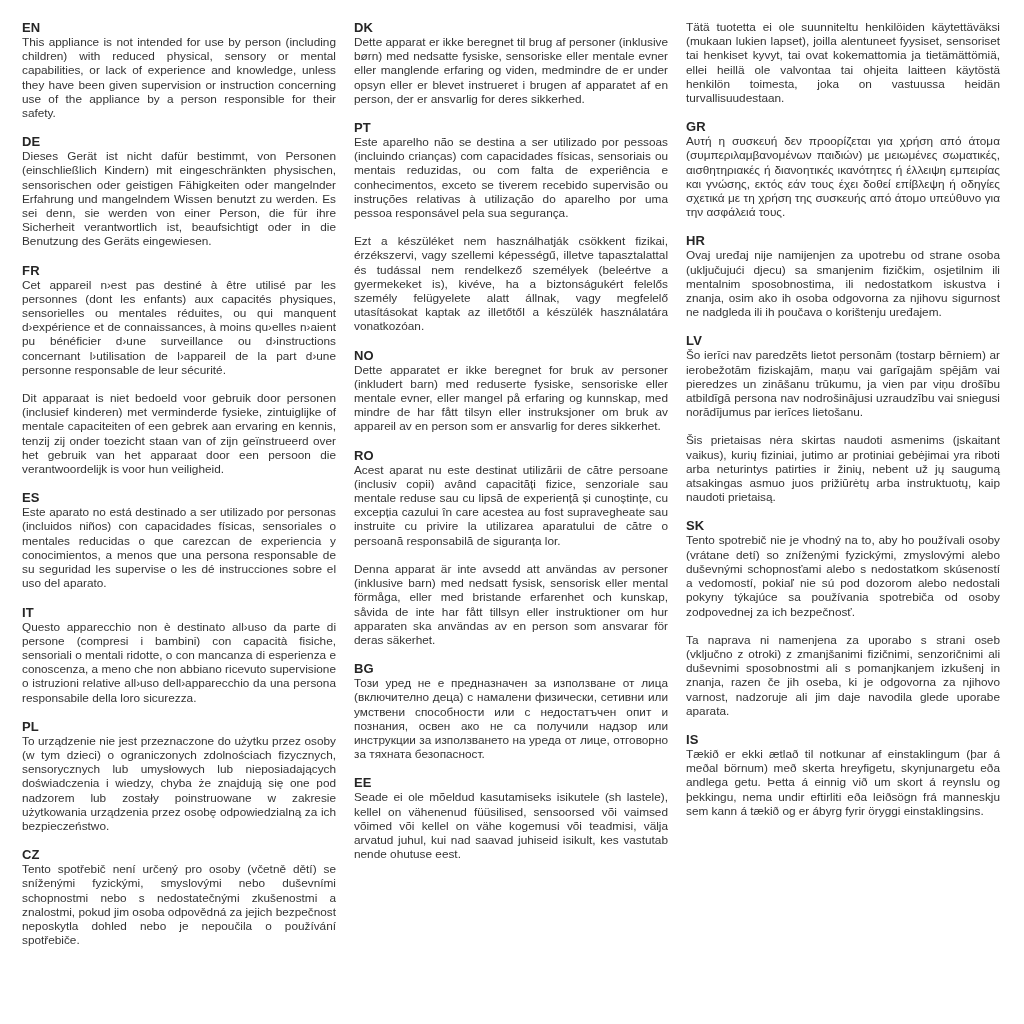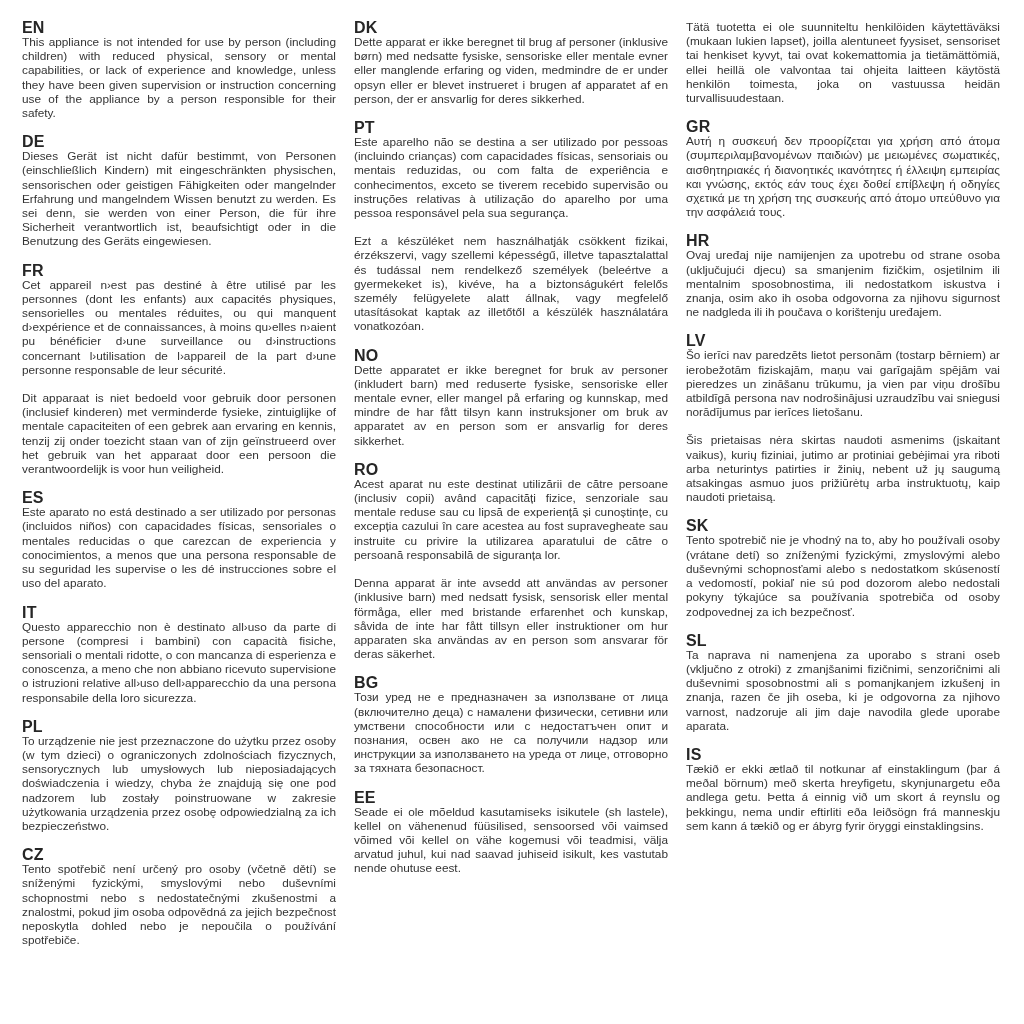--- a/index.html
+++ b/index.html
@@ -19,21 +19,21 @@
     padding: 20px 24px 0 22px;
     width: 1024px;
     height: 1024px;
   }
   .col {
     flex: 0 0 auto;
     width: 314px;
   }
   .block { margin-bottom: 14px; }
   .code {
-    font-size: 16px;
+    font-size: 13px;
     font-weight: 700;
     line-height: 15px;
     color: #262626;
     letter-spacing: 0.2px;
   }
   .text {
     font-size: 11.8px;
     line-height: 14.2px;
     text-align: justify;
     color: #333333;
@@ -85,21 +85,21 @@
     </section>
     <section class="block">
       <h2 class="code">PT</h2>
       <p class="text">Este aparelho não se destina a ser utilizado por pessoas (incluindo crianças) com capacidades físicas, sensoriais ou mentais reduzidas, ou com falta de experiência e conhecimentos, exceto se tiverem recebido supervisão ou instruções relativas à utilização do aparelho por uma pessoa responsável pela sua segurança.</p>
     </section>
     <section class="block">
       <p class="text">Ezt a készüléket nem használhatják csökkent fizikai, érzékszervi, vagy szellemi képességű, illetve tapasztalattal és tudással nem rendelkező személyek (beleértve a gyermekeket is), kivéve, ha a biztonságukért felelős személy felügyelete alatt állnak, vagy megfelelő utasításokat kaptak az illetőtől a készülék használatára vonatkozóan.</p>
     </section>
     <section class="block">
       <h2 class="code">NO</h2>
-      <p class="text">Dette apparatet er ikke beregnet for bruk av personer (inkludert barn) med reduserte fysiske, sensoriske eller mentale evner, eller mangel på erfaring og kunnskap, med mindre de har fått tilsyn kann instruksjoner om bruk av apparatet av en person som er ansvarlig for deres sikkerhet.</p>
+      <p class="text">Dette apparatet er ikke beregnet for bruk av personer (inkludert barn) med reduserte fysiske, sensoriske eller mentale evner, eller mangel på erfaring og kunnskap, med mindre de har fått tilsyn eller instruksjoner om bruk av appareil av en person som er ansvarlig for deres sikkerhet.</p>
     </section>
     <section class="block">
       <h2 class="code">RO</h2>
       <p class="text">Acest aparat nu este destinat utilizării de către persoane (inclusiv copii) având capacități fizice, senzoriale sau mentale reduse sau cu lipsă de experiență și cunoștințe, cu excepția cazului în care acestea au fost supravegheate sau instruite cu privire la utilizarea aparatului de către o persoană responsabilă de siguranța lor.</p>
     </section>
     <section class="block">
       <p class="text">Denna apparat är inte avsedd att användas av personer (inklusive barn) med nedsatt fysisk, sensorisk eller mental förmåga, eller med bristande erfarenhet och kunskap, såvida de inte har fått tillsyn eller instruktioner om hur apparaten ska användas av en person som ansvarar för deras säkerhet.</p>
     </section>
     <section class="block">
       <h2 class="code">BG</h2>
@@ -128,21 +128,20 @@
       <p class="text">Šo ierīci nav paredzēts lietot personām (tostarp bērniem) ar ierobežotām fiziskajām, maņu vai garīgajām spējām vai pieredzes un zināšanu trūkumu, ja vien par viņu drošību atbildīgā persona nav nodrošinājusi uzraudzību vai sniegusi norādījumus par ierīces lietošanu.</p>
     </section>
     <section class="block">
       <p class="text">Šis prietaisas nėra skirtas naudoti asmenims (įskaitant vaikus), kurių fiziniai, jutimo ar protiniai gebėjimai yra riboti arba neturintys patirties ir žinių, nebent už jų saugumą atsakingas asmuo juos prižiūrėtų arba instruktuotų, kaip naudoti prietaisą.</p>
     </section>
     <section class="block">
       <h2 class="code">SK</h2>
       <p class="text">Tento spotrebič nie je vhodný na to, aby ho používali osoby (vrátane detí) so zníženými fyzickými, zmyslovými alebo duševnými schopnosťami alebo s nedostatkom skúseností a vedomostí, pokiaľ nie sú pod dozorom alebo nedostali pokyny týkajúce sa používania spotrebiča od osoby zodpovednej za ich bezpečnosť.</p>
     </section>
     <section class="block">
-      <h2 class="code">SL</h2>
       <p class="text">Ta naprava ni namenjena za uporabo s strani oseb (vključno z otroki) z zmanjšanimi fizičnimi, senzoričnimi ali duševnimi sposobnostmi ali s pomanjkanjem izkušenj in znanja, razen če jih oseba, ki je odgovorna za njihovo varnost, nadzoruje ali jim daje navodila glede uporabe aparata.</p>
     </section>
     <section class="block">
       <h2 class="code">IS</h2>
       <p class="text">Tækið er ekki ætlað til notkunar af einstaklingum (þar á meðal börnum) með skerta hreyfigetu, skynjunargetu eða andlega getu. Þetta á einnig við um skort á reynslu og þekkingu, nema undir eftirliti eða leiðsögn frá manneskju sem kann á tækið og er ábyrg fyrir öryggi einstaklingsins.</p>
     </section>
   </div>
 
 </div>
 

